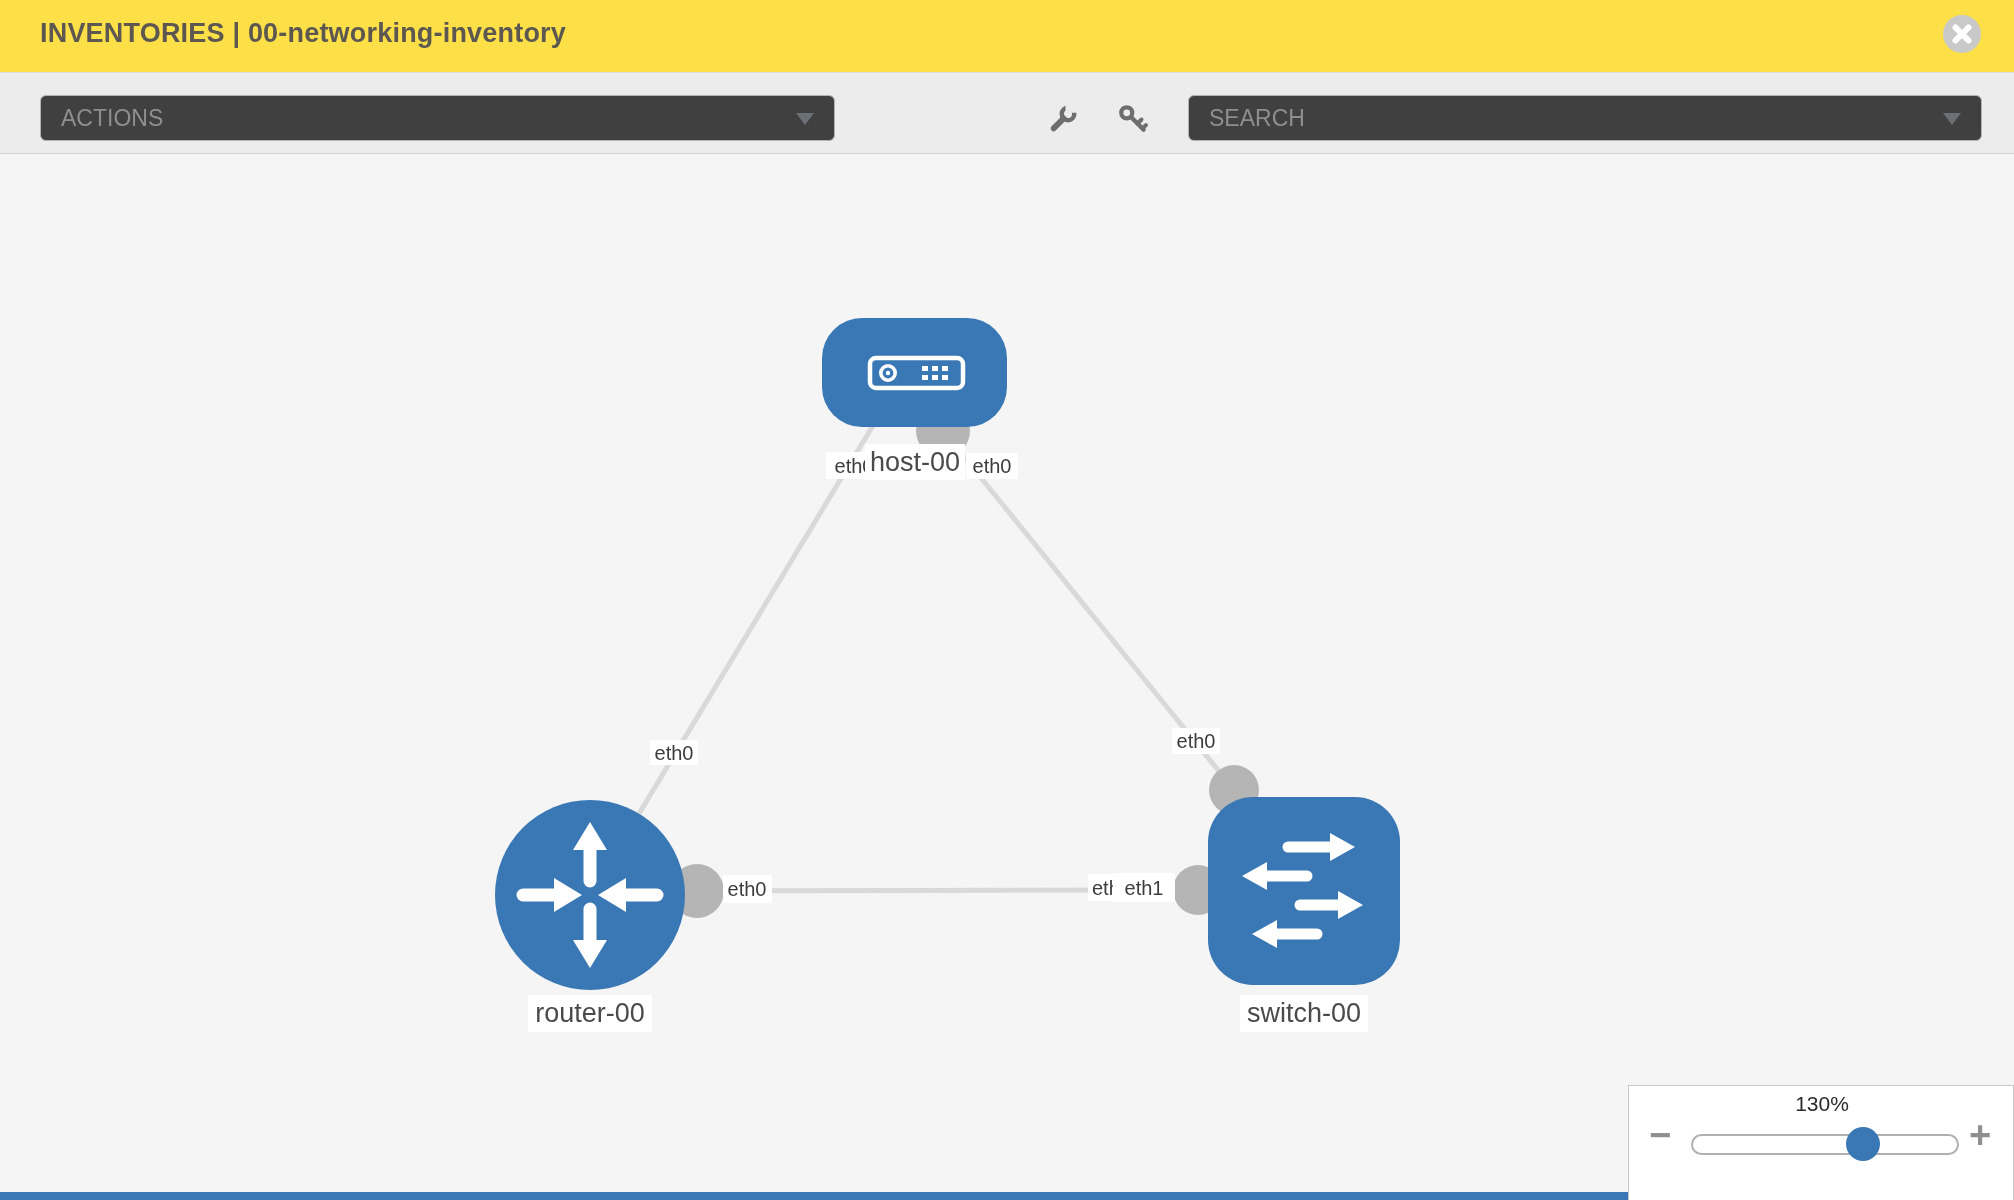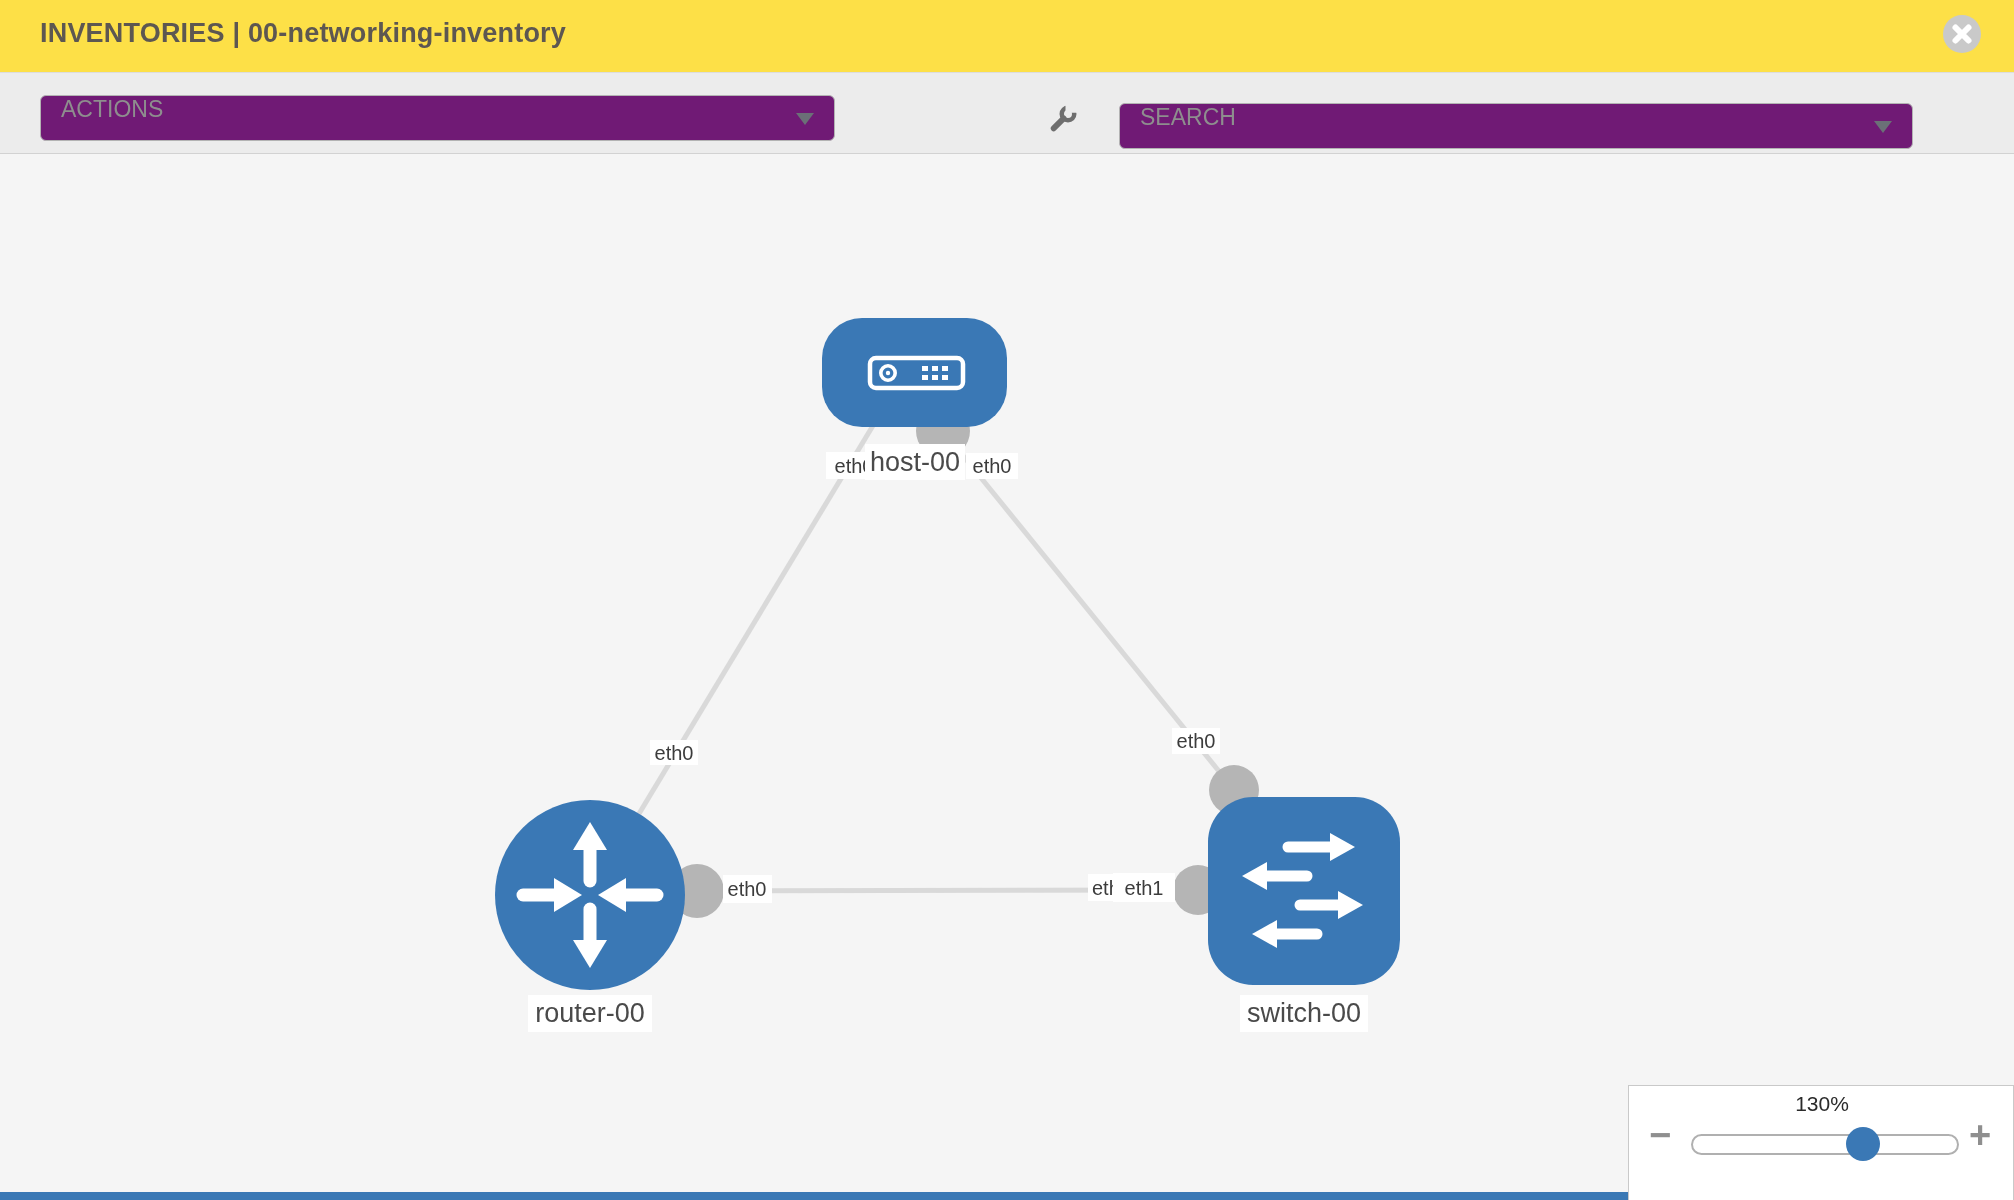--- a/index.html
+++ b/index.html
@@ -18,27 +18,27 @@
     font-size:27px; font-weight:bold; color:#5d5751; letter-spacing:.2px;
   }
   .close-btn { position:absolute; right:33px; top:15px; width:38px; height:38px; cursor:pointer; }
 
   
   .toolbar {
     position:absolute; left:0; top:72px; width:2014px; height:82px;
     background:#ececec; border-top:1px solid #ddd; border-bottom:1px solid #d2d2d2;
   }
   .select-box {
-    position:absolute; top:22px; height:46px; background:#701a75;
+    position:absolute; top:22px; height:46px; background:#404040;
     border:1px solid #b3b3b3; border-radius:6px; cursor:pointer;
-    display:flex; align-items:flex-start; padding:0 20px;
+    display:flex; align-items:center; padding:0 20px;
     font-size:23px; color:#8e8e8e;
   }
   .select-actions { left:40px;  width:795px; }
-  .select-search  { left:1119px; width:794px;margin-top:8px; }
+  .select-search  { left:1188px; width:794px; }
   .caret {
     position:absolute; right:20px; top:17px; width:0; height:0;
     border-left:9px solid transparent; border-right:9px solid transparent;
     border-top:12px solid #6b7077;
   }
   .tool-btn {
     position:absolute; top:24px; width:44px; height:44px;
     display:flex; align-items:center; justify-content:center; cursor:pointer;
   }
   .tool-wrench { left:1041px; }

